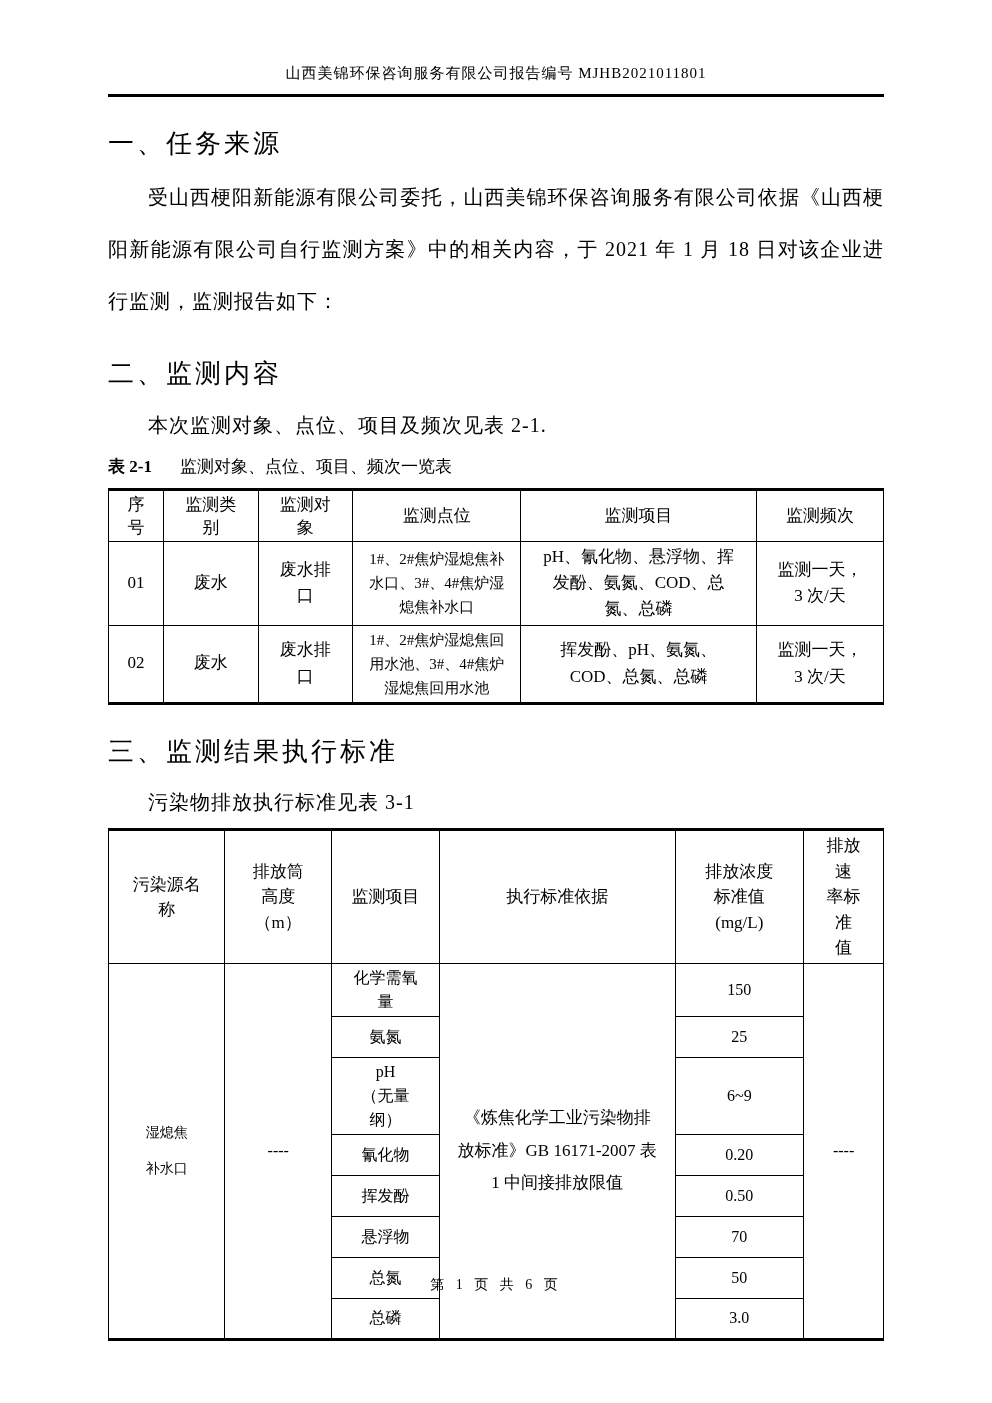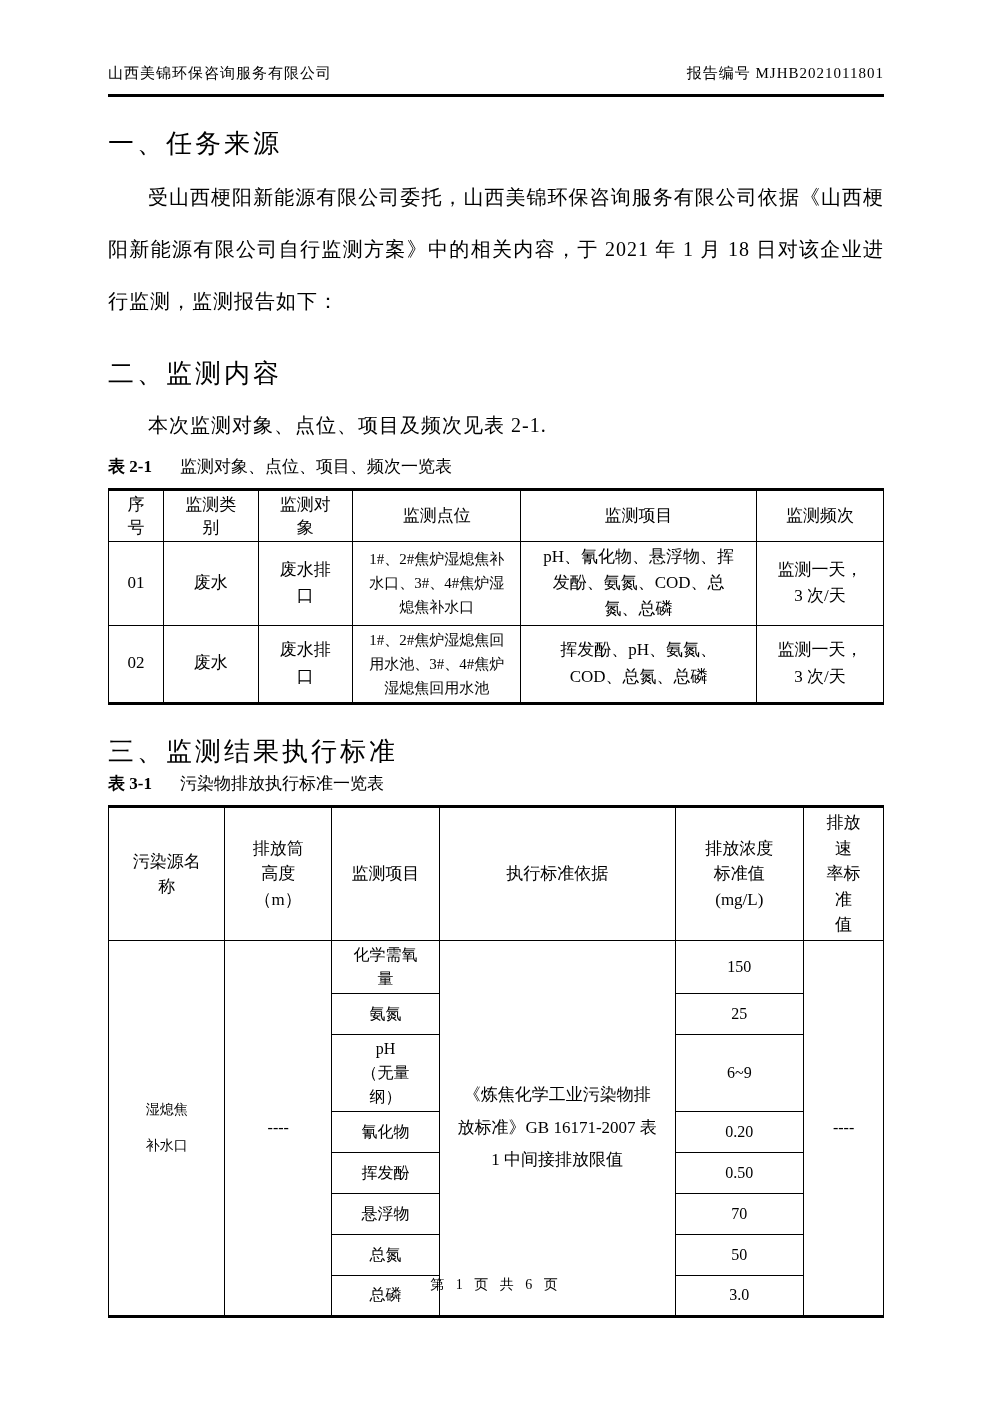--- a/index.html
+++ b/index.html
@@ -3,21 +3,21 @@
 <meta charset="utf-8">
 <style>
   html,body{margin:0;padding:0;}
   body{
     width:992px;height:1403px;background:#ffffff;color:#000000;
     font-family:"Liberation Serif","DejaVu Serif",serif;
     -webkit-font-smoothing:antialiased;
   }
   .page{box-sizing:border-box;width:992px;height:1403px;padding:64px 108px 0 108px;position:relative;}
 
-  .doc-header{display:flex;justify-content:space-between;align-items:flex-end;
+  .doc-header{display:flex;justify-content:center;align-items:flex-end;
     font-size:15px;padding-bottom:11px;border-bottom:3px solid #000;}
   .doc-header span{letter-spacing:1px;}
 
   .sec-title{font-size:26px;font-weight:400;letter-spacing:3px;margin:30px 0 0 0;line-height:1.3;}
 
   .body-para{font-size:20px;line-height:2.6;text-indent:2em;text-align:justify;
     margin:10px 0 0 0;letter-spacing:1px;}
   .intro-para{font-size:20px;line-height:2.6;text-indent:2em;margin:8px 0 0 0;letter-spacing:1px;}
 
   .tbl-caption{font-size:17px;margin:4px 0 10px 0;}
@@ -103,24 +103,22 @@
         <td>废水排口</td>
         <td class="small">1#、2#焦炉湿熄焦回用水池、3#、4#焦炉湿熄焦回用水池</td>
         <td>挥发酚、pH、氨氮、COD、总氮、总磷</td>
         <td class="preline">监测一天，
 3 次/天</td>
       </tr>
     </tbody>
   </table>
 
   <h1 class="sec-title">三、监测结果执行标准</h1>
+  <p class="intro-para">污染物排放执行标准见表 3-1</p>
 
-  <div class="tbl-caption">
-    <span class="cap-label">表 3-1</span><span>污染物排放执行标准一览表</span>
-  </div>
 
   <table class="t31">
     <colgroup>
       <col class="c0">
         <col class="c1">
         <col class="c2">
         <col class="c3">
         <col class="c4">
         <col class="c5">
     </colgroup>

